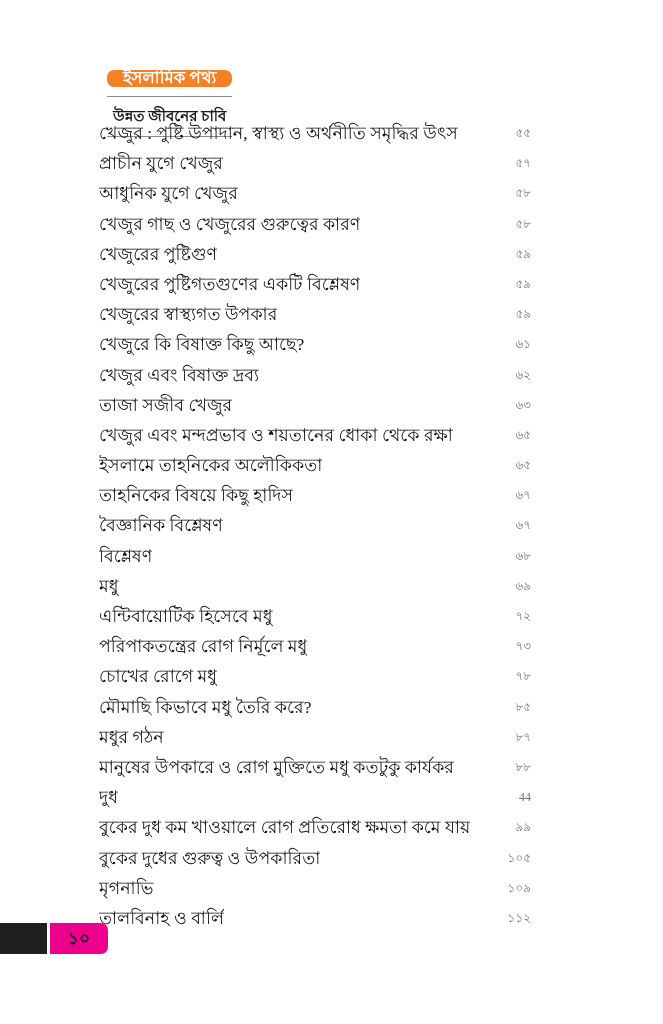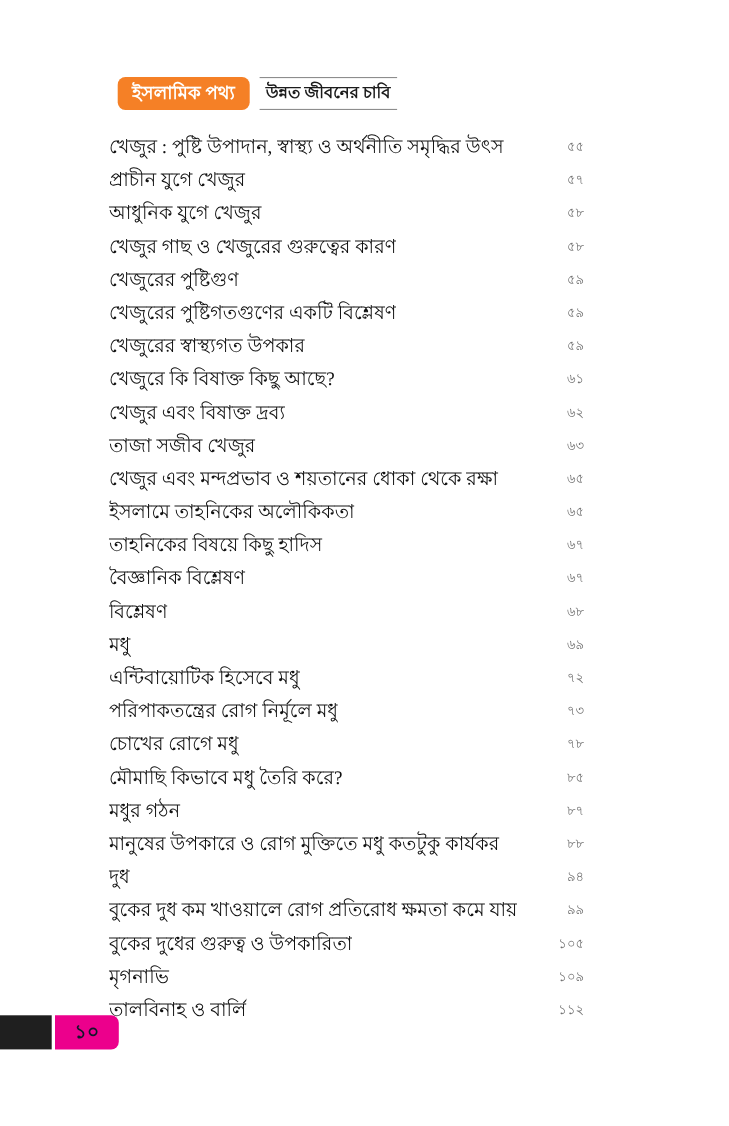--- a/index.html
+++ b/index.html
@@ -26,20 +26,21 @@
 
   
   .running-header {
     position: absolute;
     left: 107px;
     top: 70px;
     display: flex;
     align-items: stretch;
     gap: 9px;
     height: 30px;
+    flex-direction: column;
   }
 
   .header-badge {
     background: #F58026;
     color: #ffffff;
     border-radius: 7px;
     padding: 0 13px;
     display: flex;
     align-items: center;
     justify-content: center;
@@ -228,21 +229,21 @@
       <div class="toc-row">
         <span class="toc-title">মধুর গঠন</span>
         <span class="toc-page">৮৭</span>
       </div>
       <div class="toc-row">
         <span class="toc-title">মানুষের উপকারে ও রোগ মুক্তিতে মধু কতটুকু কার্যকর</span>
         <span class="toc-page">৮৮</span>
       </div>
       <div class="toc-row">
         <span class="toc-title">দুধ</span>
-        <span class="toc-page">৯৪</span>
+        <span class="toc-page">44</span>
       </div>
       <div class="toc-row">
         <span class="toc-title">বুকের দুধ কম খাওয়ালে রোগ প্রতিরোধ ক্ষমতা কমে যায়</span>
         <span class="toc-page">৯৯</span>
       </div>
       <div class="toc-row">
         <span class="toc-title">বুকের দুধের গুরুত্ব ও উপকারিতা</span>
         <span class="toc-page">১০৫</span>
       </div>
       <div class="toc-row">

